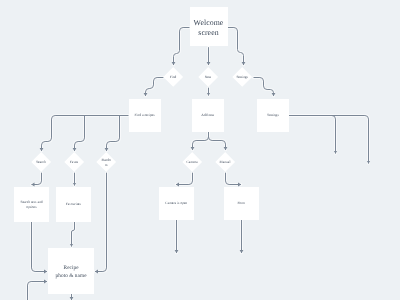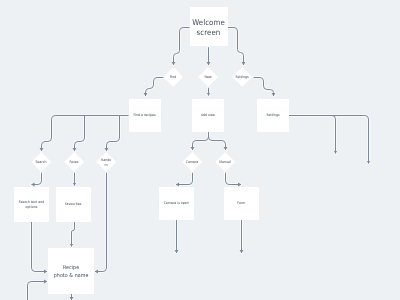--- a/index.html
+++ b/index.html
@@ -2,21 +2,21 @@
 <html><head>
 <meta charset="utf-8">
 <title>App flow diagram</title>
 <style>
   html,body{margin:0;padding:0;}
   body{width:400px;height:300px;overflow:hidden;background:#edf1f4;
        font-family:"DejaVu Sans","Liberation Sans",sans-serif;
        -webkit-font-smoothing:antialiased;
        text-rendering:geometricPrecision;}
   #canvas{position:relative;width:320px;height:300px;background:#edf1f4;
-          will-change:transform;}
+          will-change:transform;font-family:Liberation Serif, serif;}
   svg.edges{position:absolute;left:0;top:0;width:400px;height:300px;overflow:visible;}
   .node{position:absolute;box-sizing:border-box;display:flex;align-items:center;
         justify-content:center;text-align:center;color:#3e4a5a;
         font-stretch:condensed;}
   .rect{background:#ffffff;}
   .dia{background:#ffffff;transform:rotate(45deg);}
   .dia > span{transform:rotate(-45deg);display:block;}
   .lbl{display:block;line-height:1.3;letter-spacing:0.01em;
        overflow-wrap:break-word;word-break:break-word;}
 </style>

